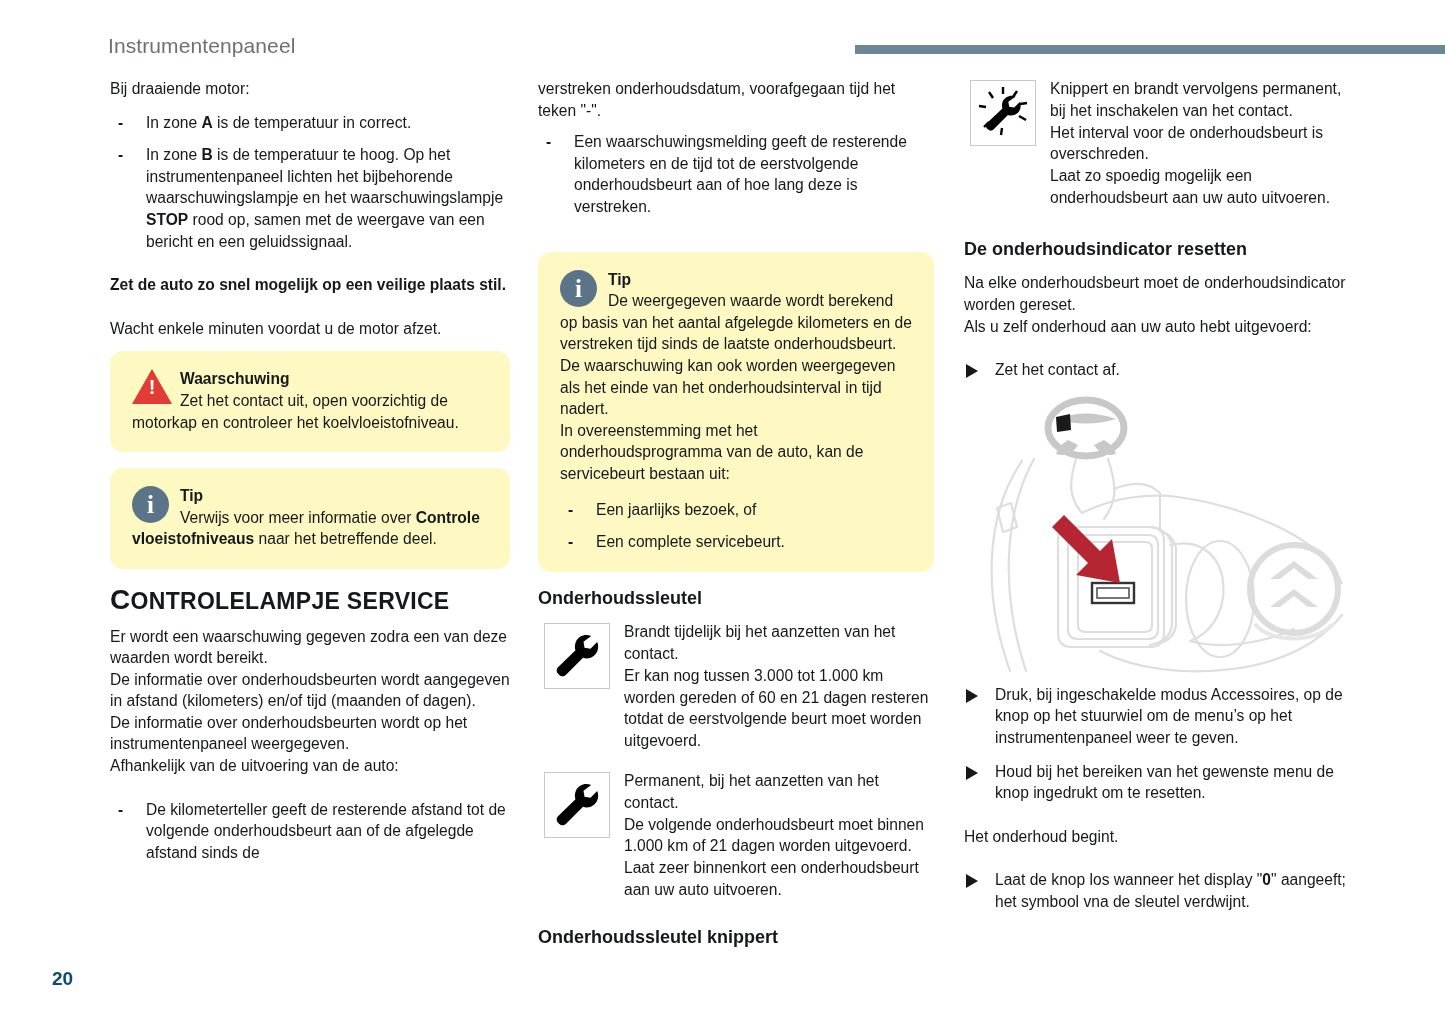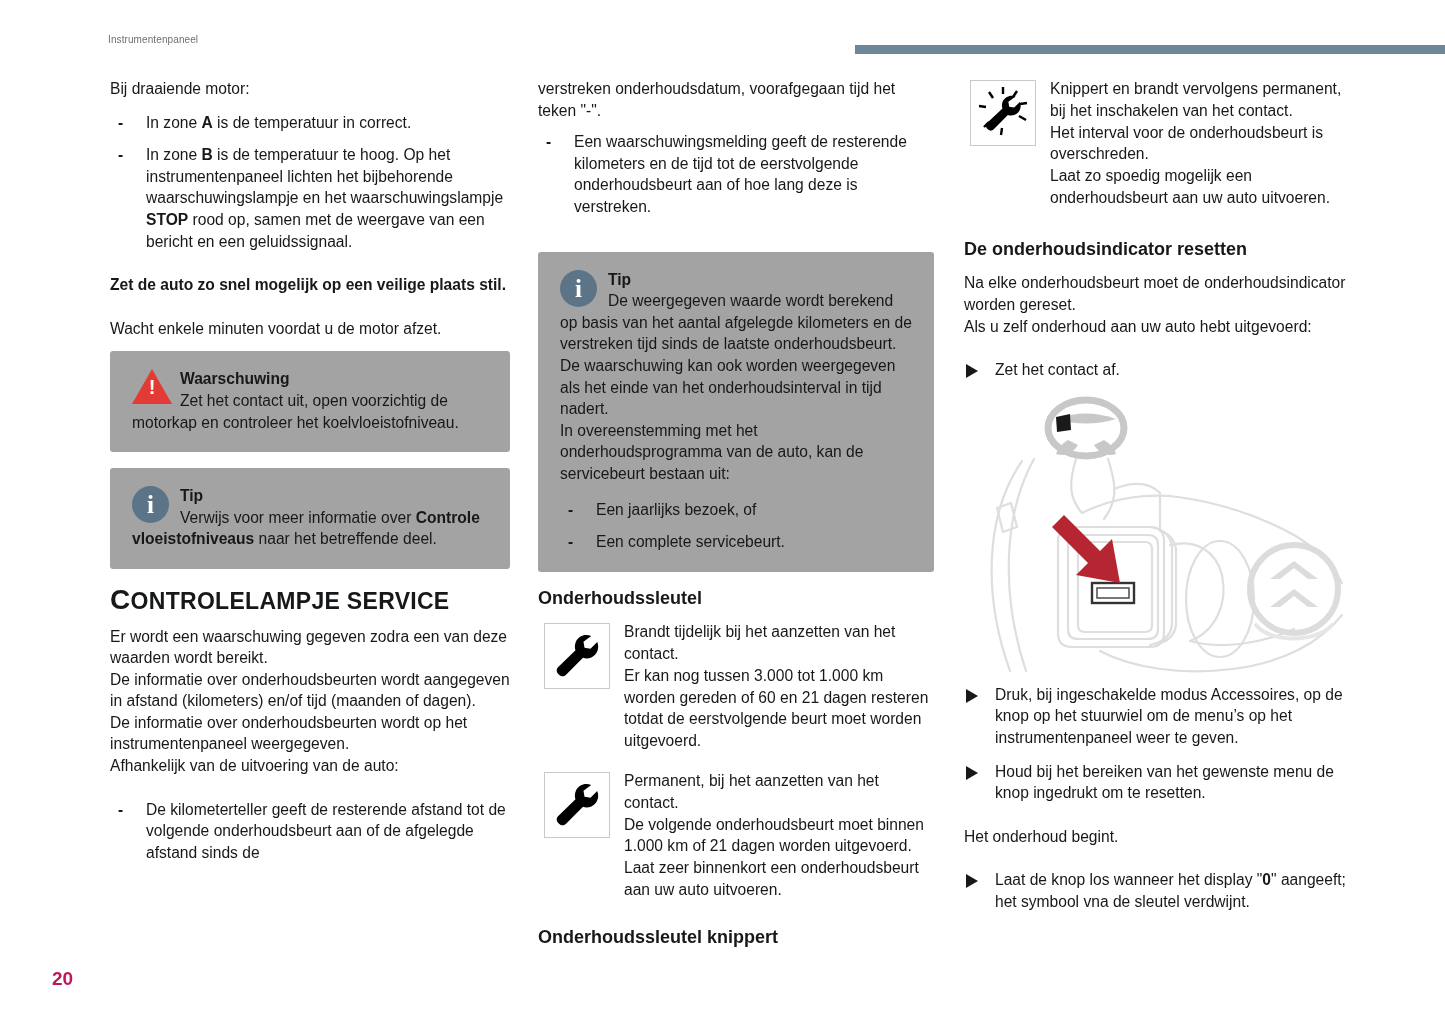--- a/index.html
+++ b/index.html
@@ -20,42 +20,42 @@
   .page-header {
     position: absolute;
     top: 0; left: 0;
     width: 1445px;
     height: 62px;
   }
   .header-title {
     position: absolute;
     left: 108px;
     top: 34px;
-    font-size: 10px;
+    font-size: 21px;
     color: #6b7175;
     letter-spacing: 0.1px;
     white-space: nowrap;
   }
   .header-rule {
     position: absolute;
     left: 855px;
     top: 45px;
     width: 590px;
     height: 9px;
     background: #6d8799;
   }
 
   
   .page-number {
     position: absolute;
     left: 52px;
     top: 968px;
     font-size: 19px;
     font-weight: bold;
-    color: #be185d;
+    color: #0c4a6e;
   }
 
   
   .columns {
     position: absolute;
     top: 78px;
     left: 0;
     width: 1445px;
   }
   .col {
@@ -102,22 +102,22 @@
     left: 2px;
     top: 5px;
     width: 0; height: 0;
     border-left: 12px solid #16181a;
     border-top: 7.5px solid transparent;
     border-bottom: 7.5px solid transparent;
   }
 
   
   .callout {
-    background: #a3a3a3;
-    border-radius: 3px;
+    background: #fef9c3;
+    border-radius: 13px;
     padding: 17px 22px 19px 22px;
     margin: 6px 0 16px 0;
     line-height: 21.6px;
   }
   .callout .badge {
     float: left;
     width: 38px;
     height: 38px;
     margin-right: 10px;
     margin-top: 1px;

